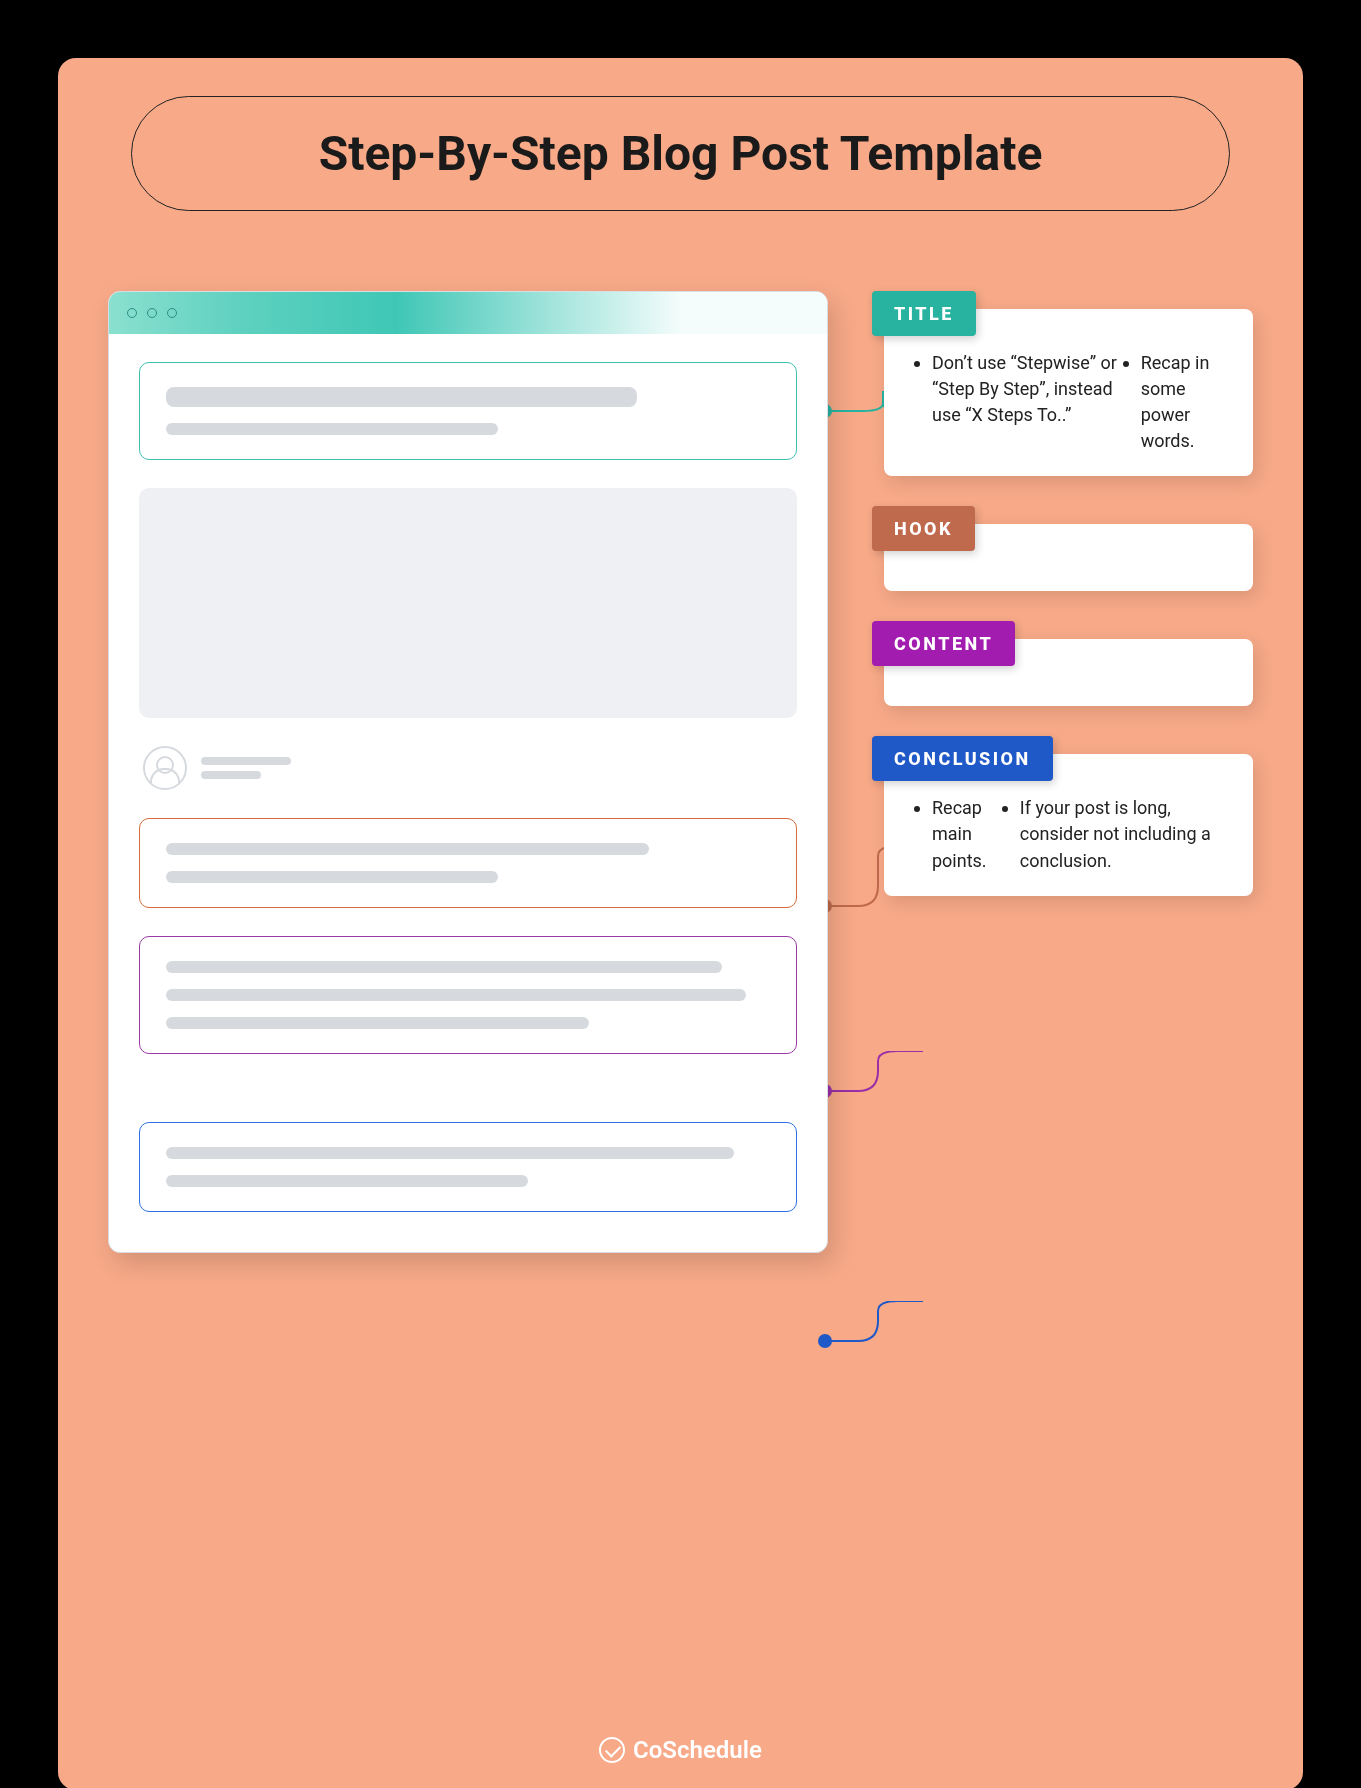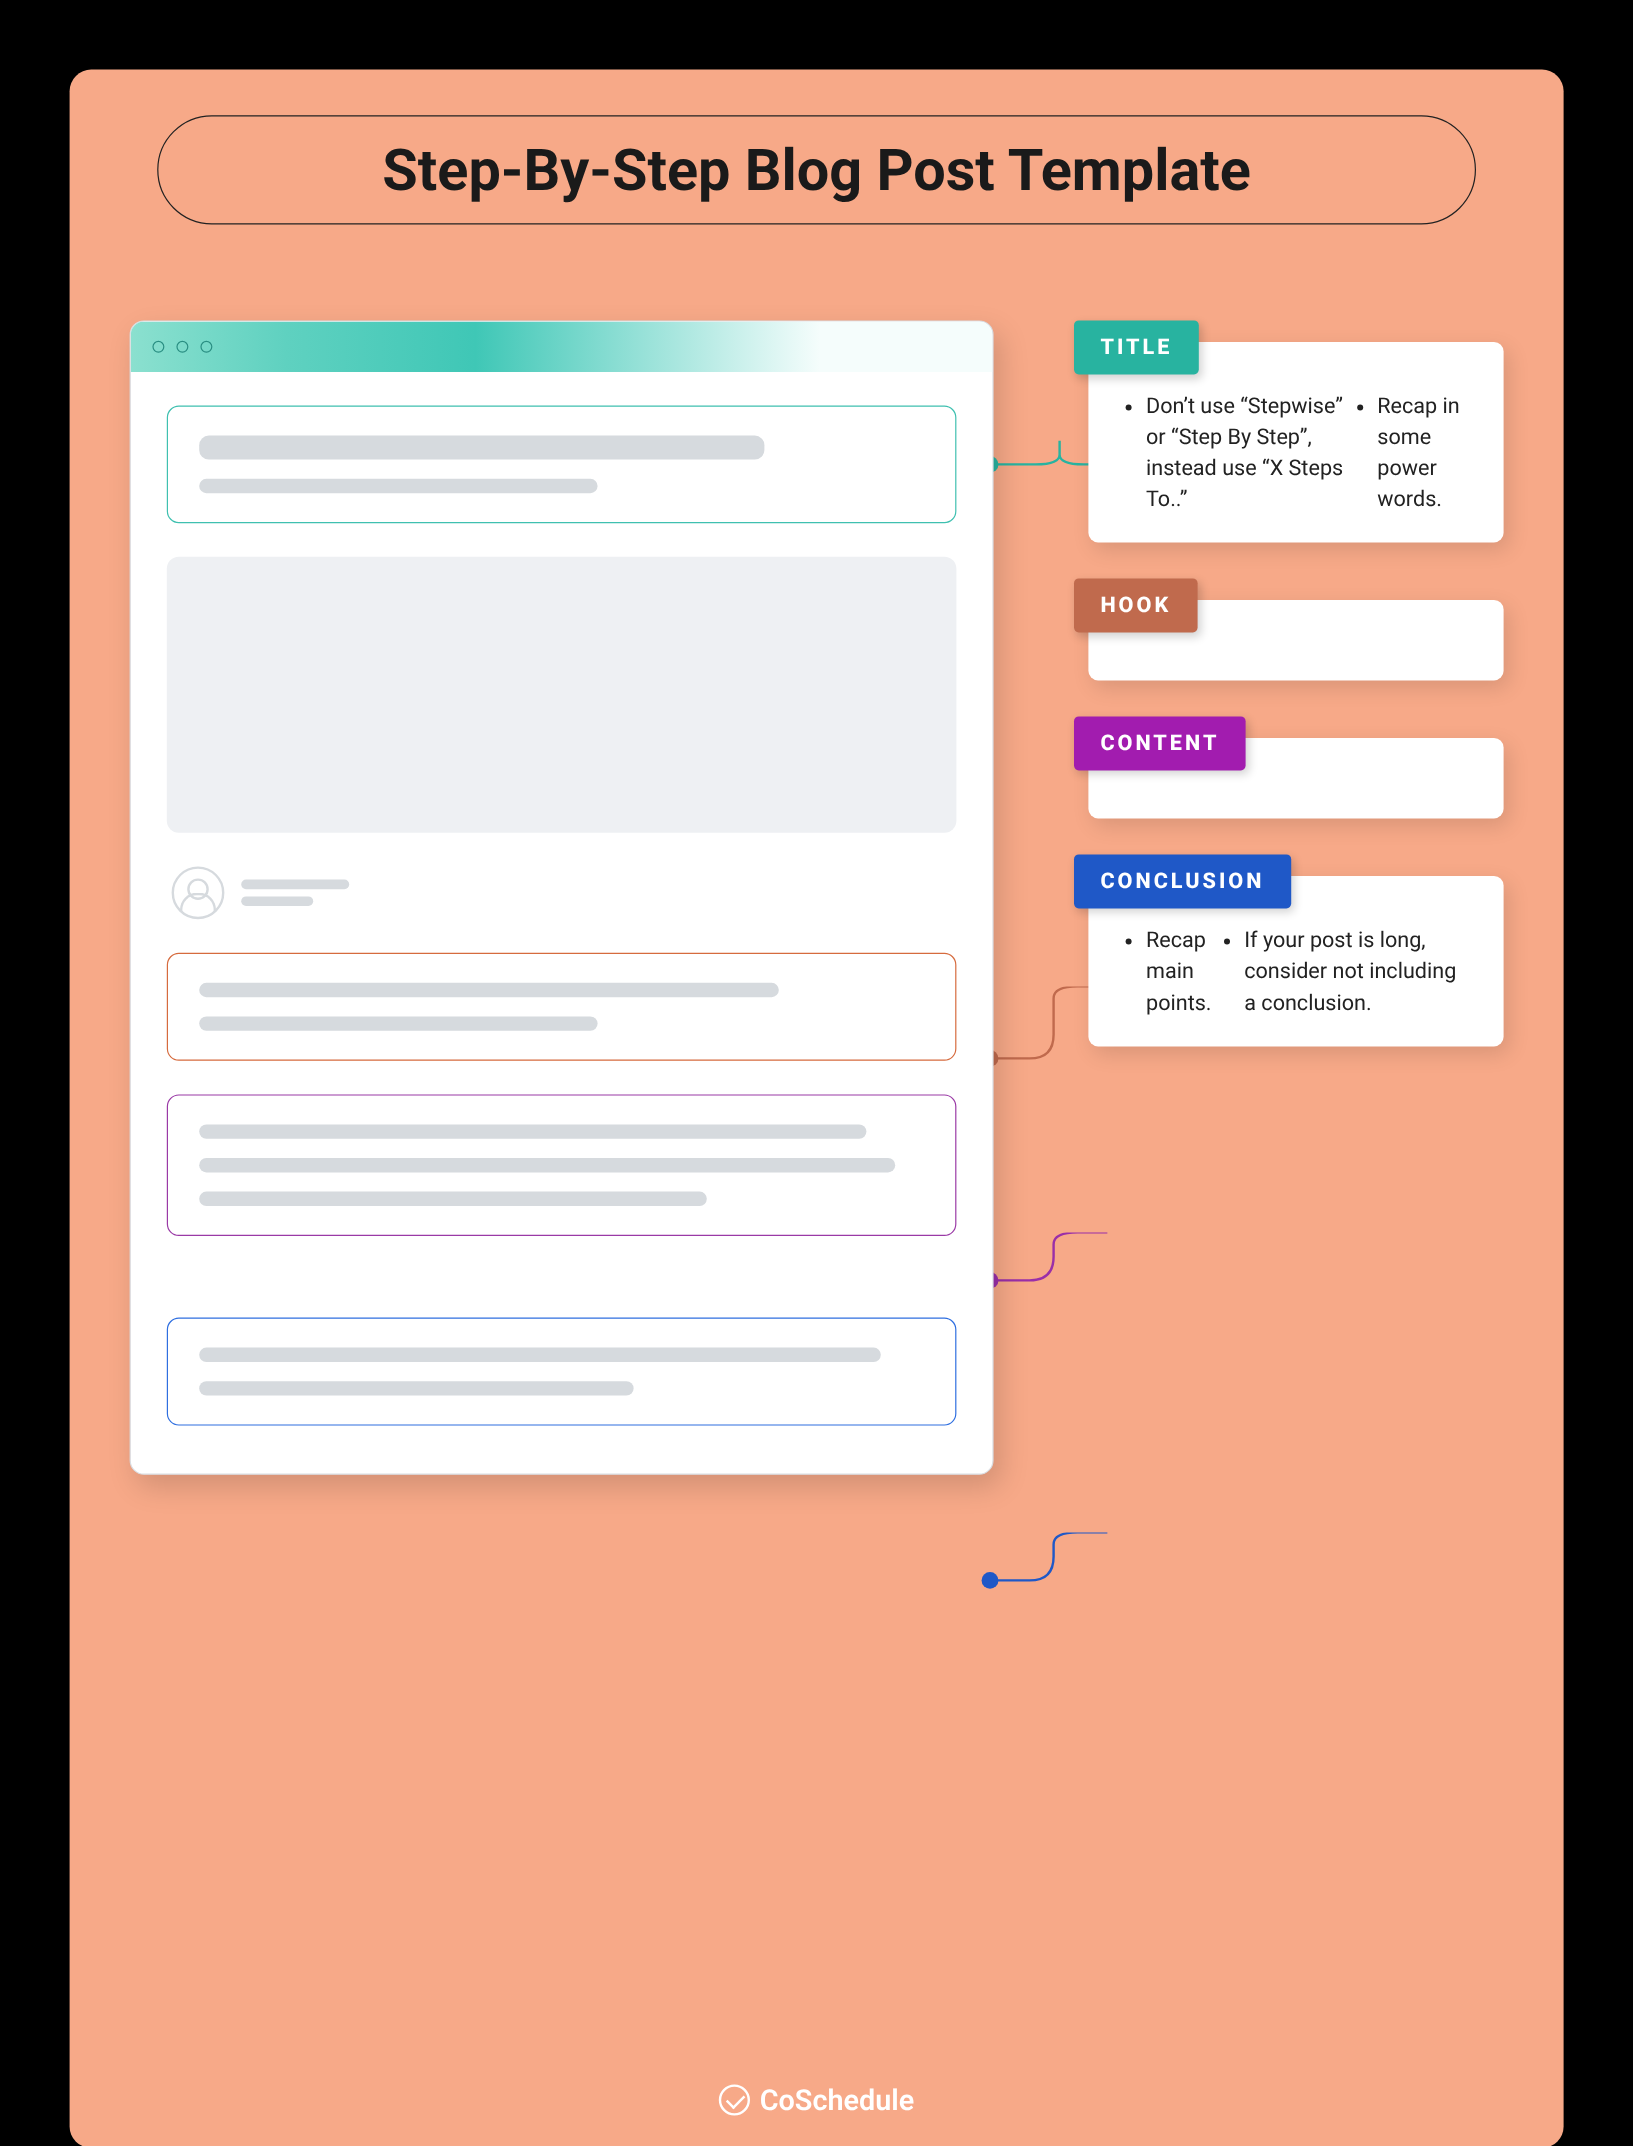--- a/index.html
+++ b/index.html
@@ -20,31 +20,31 @@
     inset: 28px;
     background: #f7a988;
     border-radius: 18px;
     padding: 38px 50px 50px 50px;
     display: flex;
     flex-direction: column;
   }
   .title-pill {
     border: 1.5px solid #222;
     border-radius: 60px;
-    padding: 16px 40px;
+    padding: 28px 40px;
     text-align: center;
     font-size: 48px;
     font-weight: 700;
     color: #1a1a1a;
     margin: 0 auto 80px auto;
     width: 96%;
   }
   .body {
     display: flex;
-    gap: 79px;
+    gap: 56px;
     align-items: flex-start;
     flex: 1;
     position: relative;
   }
   
   .browser {
     width: 720px;
     background: #fff;
     border: 1.5px solid #d9dde2;
     border-radius: 12px;

